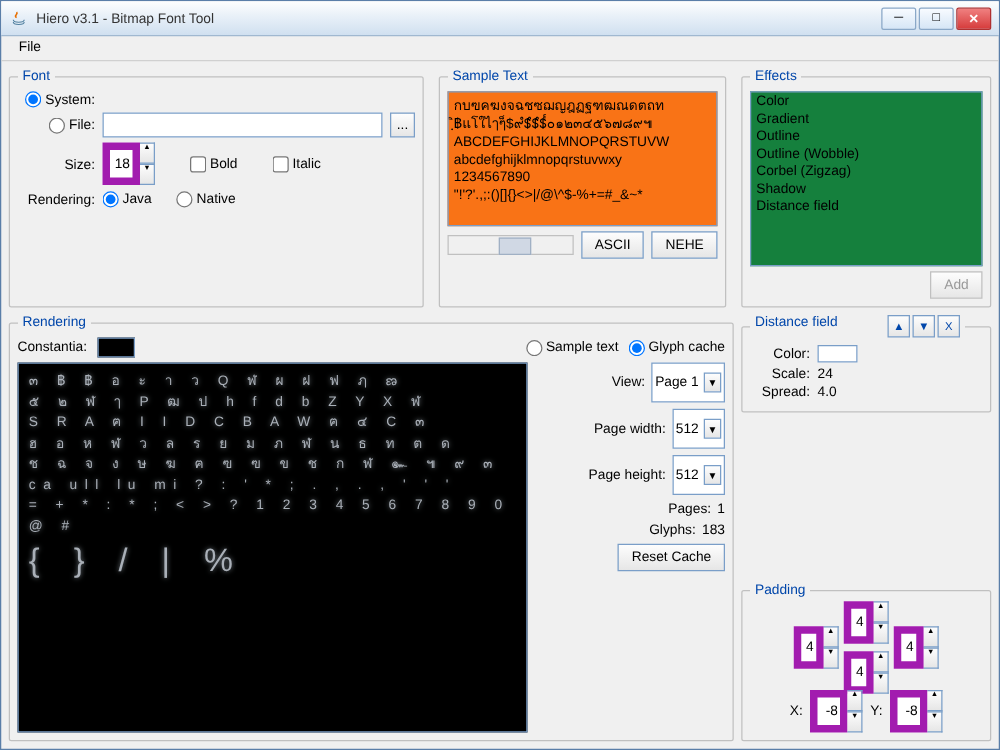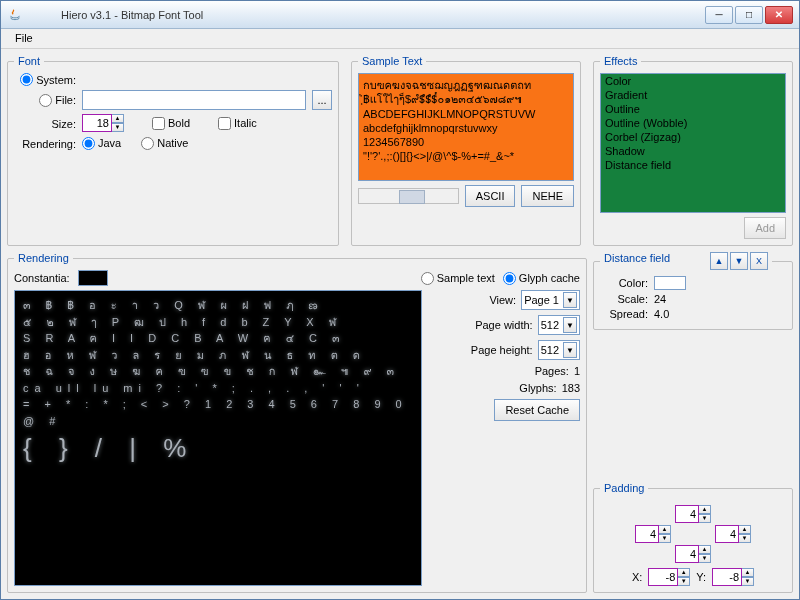--- a/index.html
+++ b/index.html
@@ -1,21 +1,21 @@
 <!DOCTYPE html>
 <html><head>
 <meta charset="utf-8">
 <style>
 * { box-sizing: border-box; margin: 0; padding: 0; font-family: Tahoma, sans-serif; font-size: 11px; }
 body { background: #f0f0f0; }
 .window { width: 800px; height: 600px; background: #f0f0f0; border: 1px solid #5a7ea8; position: relative; }
 .titlebar { height: 28px; background: linear-gradient(#fdfefe, #e8f0f8 45%, #d0e0f0); display: flex; align-items: center; padding: 0 6px; border-bottom: 1px solid #a0b8d0; }
 .titlebar .java-icon { width: 16px; height: 16px; margin-right: 6px; display: flex; align-items: center; justify-content: center; }
 .titlebar .java-icon svg { width: 14px; height: 14px; }
-.titlebar .title { flex: 1; color: #333; margin-left: 32px; }
+.titlebar .title { flex: 1; color: #333; }
 .titlebar .win-btns { display: flex; gap: 2px; }
 .titlebar .win-btn { width: 28px; height: 18px; border: 1px solid #8aa8c8; background: linear-gradient(#f8fbff,#d6e6f6); display: flex; align-items: center; justify-content: center; font-size: 10px; border-radius: 2px; }
 .titlebar .win-btn.close { background: linear-gradient(#f08080,#d63c3c); border-color: #b03030; color: #fff; font-weight: bold; }
 .menubar { height: 20px; padding: 2px 8px; border-bottom: 1px solid #d0d0d0; }
 .menubar .menu-item { display: inline-block; padding: 1px 6px; }
 .content { padding: 6px; display: flex; flex-direction: column; gap: 6px; height: calc(100% - 48px); }
 .row1 { display: flex; gap: 12px; }
 .row2 { display: flex; gap: 6px; flex: 1; }
 fieldset { border: 1px solid #c0c0c0; padding: 6px; border-radius: 2px; }
 legend { color: #0046aa; padding: 0 4px; }
@@ -30,39 +30,39 @@
 .font-row.al-center { align-items: center; }
 .font-lbl { width: 62px; text-align: right; padding-top: 2px; }
 .font-list { flex: 1; height: 96px; border: 1px solid #7a9ec8; background: #fff; overflow-y: scroll; }
 .font-list .item { padding: 1px 4px; cursor: default; }
 .font-list .item.sel { background: #c4d8ee; }
 .file-input { flex: 1; height: 20px; border: 1px solid #7a9ec8; background: #fff; }
 .btn-small { height: 20px; min-width: 20px; border: 1px solid #7a9ec8; background: linear-gradient(#fdfdfd,#e6e6e6); padding: 0 4px; }
 .btn { height: 22px; border: 1px solid #7a9ec8; background: linear-gradient(#fdfdfd,#e6e6e6); padding: 0 10px; }
 .btn.disabled { color: #999; border-color: #c0c0c0; }
 .spinner { display: inline-flex; }
-.spinner input { width: 30px; height: 18px; border: 1px solid #a21caf; padding: 0 2px; text-align: right; }
+.spinner input { width: 30px; height: 34px; border: 6px solid #a21caf; padding: 0 2px; text-align: right; }
 .spinner .sp-btns { display: flex; flex-direction: column; width: 12px; }
 .spinner .sp-btns div { flex: 1; border: 1px solid #7a9ec8; border-left: none; background: linear-gradient(#fdfdfd,#e6e6e6); font-size: 6px; line-height: 7px; text-align: center; }
 .sample-area { width: 100%; height: 108px; border: 1px solid #7a9ec8; background: #f97316; padding: 4px; font-family: serif; overflow: hidden; line-height: 1.3; word-break: break-all; }
 .sample-bottom { display: flex; gap: 6px; margin-top: 4px; align-items: center; }
 .sample-bottom .scroll-stub { flex: 1; height: 16px; border: 1px solid #c0c0c0; background: #f0f0f0; position: relative; }
 .sample-bottom .scroll-stub::after { content: ''; position: absolute; left: 40px; top: 1px; width: 24px; height: 12px; background: #d0d8e4; border: 1px solid #a0b0c4; }
 .effects-list { height: 140px; border: 1px solid #7a9ec8; background: #15803d; overflow: hidden; }
 .effects-list .item { padding: 1px 4px; }
 .add-row { display: flex; justify-content: flex-end; margin-top: 4px; }
 .render-top { display: flex; align-items: center; gap: 8px; margin-bottom: 4px; }
 .bg-swatch { width: 30px; height: 16px; background: #000; border: 1px solid #7a9ec8; }
 .render-body { display: flex; gap: 8px; flex: 1; }
 .glyph-canvas { flex: 1; background: #000; border: 1px solid #7a9ec8; color: #aab0b8; font-family: serif; font-size: 17px; padding: 6px 8px; letter-spacing: 6px; line-height: 1.5; overflow: hidden; text-shadow: 0 0 4px #778088; word-break: break-all; }
 .glyph-canvas .big { font-size: 26px; letter-spacing: 10px; }
 .render-controls { width: 150px; display: flex; flex-direction: column; gap: 5px; }
 .rc-row { display: flex; align-items: center; justify-content: flex-end; gap: 5px; }
 .rc-row .lbl { text-align: right; }
-.select { height: 20px; border: 1px solid #7a9ec8; background: #fff; padding: 0 2px; display: inline-flex; align-items: center; }
+.select { height: 32px; border: 1px solid #7a9ec8; background: #fff; padding: 0 2px; display: inline-flex; align-items: center; }
 .select .arrow { width: 14px; height: 16px; border: 1px solid #7a9ec8; margin-left: 4px; background: linear-gradient(#fdfdfd,#e6e6e6); display: flex; align-items: center; justify-content: center; font-size: 8px; }
 .df-panel .df-row { display: flex; align-items: center; gap: 6px; margin-bottom: 3px; }
 .df-panel .df-lbl { width: 48px; text-align: right; }
 .color-box { width: 32px; height: 14px; border: 1px solid #7a9ec8; background: #fff; }
 .tiny-btn { width: 18px; height: 18px; border: 1px solid #7a9ec8; background: linear-gradient(#fdfdfd,#e6e6e6); font-size: 9px; display: inline-flex; align-items: center; justify-content: center; }
 .pad-grid { display: grid; grid-template-columns: 40px 40px 40px; grid-template-rows: 20px 20px 20px; justify-content: center; gap: 0; margin: 4px 0; }
 .pad-grid .cell { display: flex; align-items: center; justify-content: center; }
 .pad-grid .cell .spinner input { width: 24px; }
 .pad-xy { display: flex; gap: 6px; justify-content: center; align-items: center; margin-top: 4px; }
 input[type=text] { font-size: 11px; }

